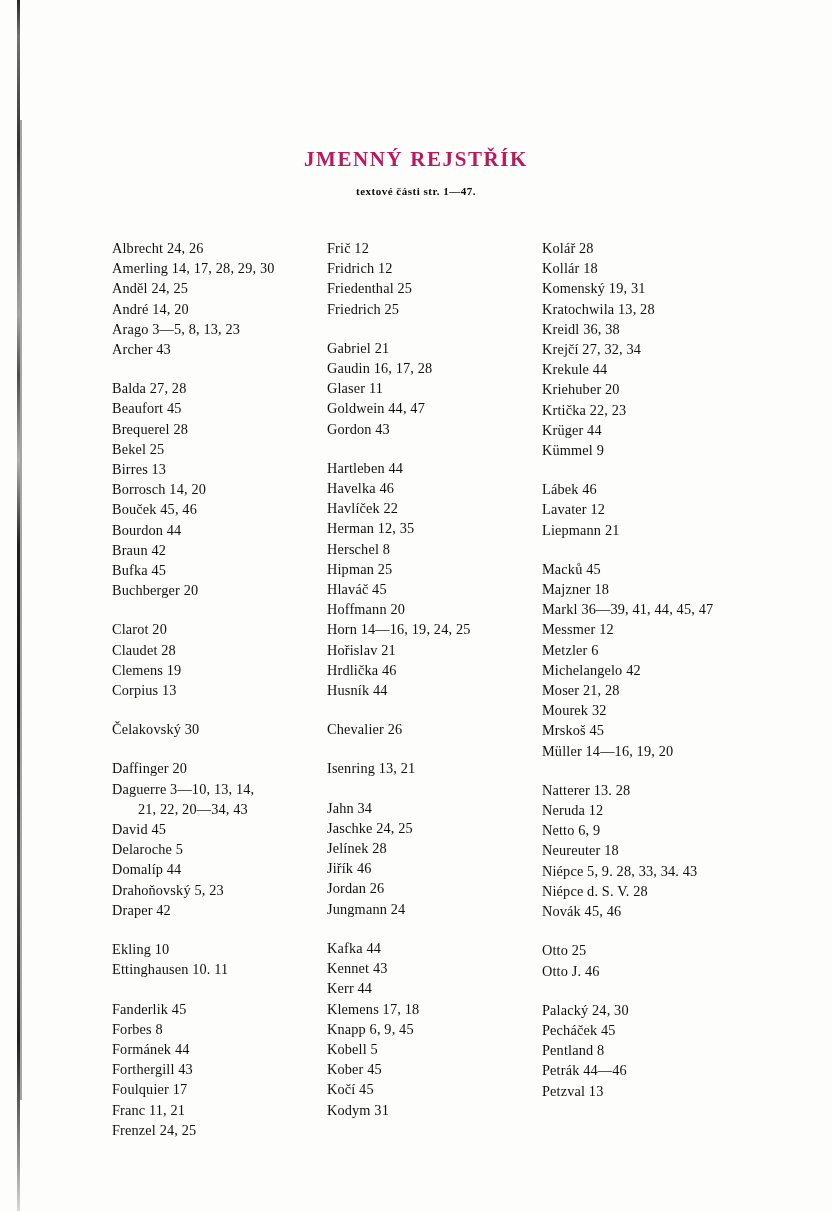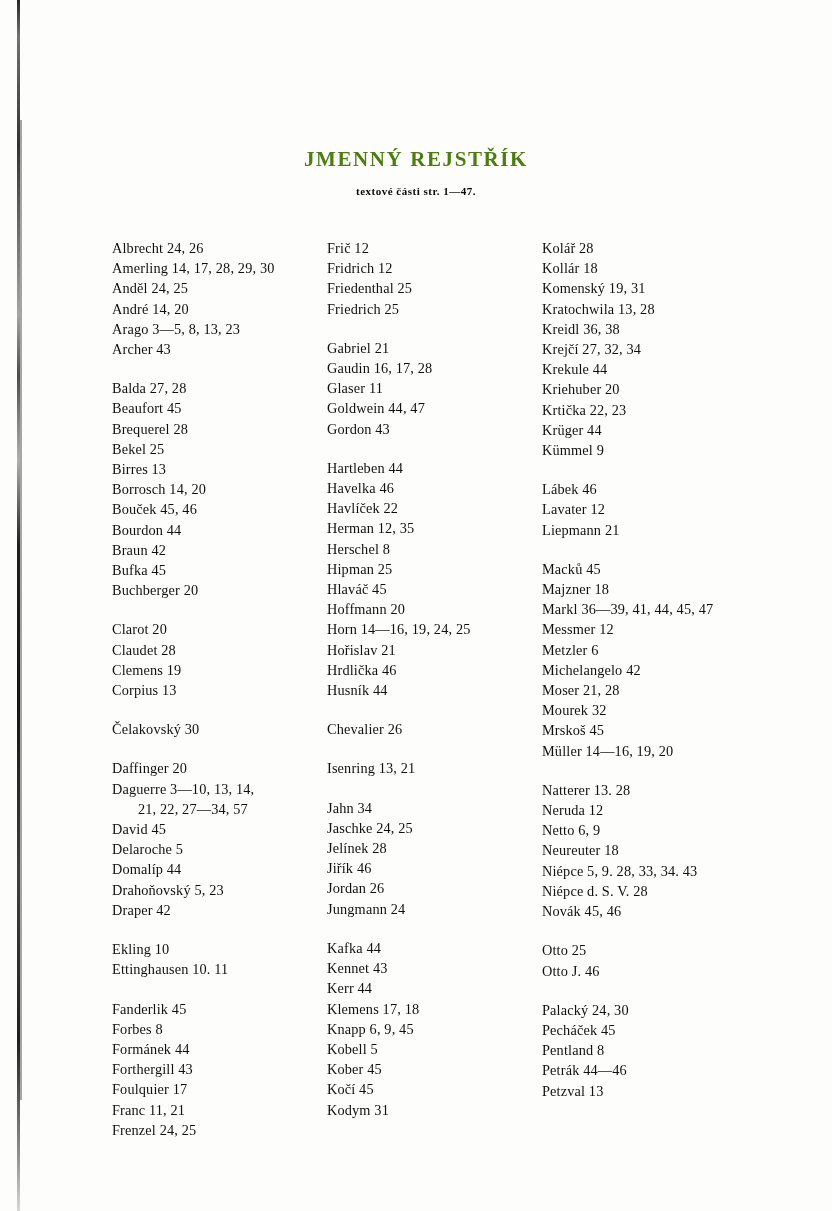--- a/index.html
+++ b/index.html
@@ -67,21 +67,21 @@
     left: 0;
     width: 832px;
     text-align: center;
   }
   .doc-title {
     font-family: "Liberation Serif", "DejaVu Serif", serif;
     font-size: 21px;
     font-weight: bold;
     letter-spacing: 1.6px;
     line-height: 1.1;
-    color: #4d7c0f;
+    color: #be185d;
   }
   .doc-subtitle {
     margin-top: 14px;
     font-family: "Liberation Serif", "DejaVu Serif", serif;
     font-size: 11px;
     font-weight: bold;
     letter-spacing: 0.5px;
     color: #0a0a0a;
   }
 
@@ -157,21 +157,21 @@
           <div class="entry">Claudet 28</div>
           <div class="entry">Clemens 19</div>
           <div class="entry">Corpius 13</div>
         </div>
         <div class="group">
           <div class="entry">Čelakovský 30</div>
         </div>
         <div class="group">
           <div class="entry">Daffinger 20</div>
           <div class="entry">Daguerre 3—10, 13, 14,</div>
-          <div class="entry cont">21, 22, 27—34, 57</div>
+          <div class="entry cont">21, 22, 20—34, 43</div>
           <div class="entry">David 45</div>
           <div class="entry">Delaroche 5</div>
           <div class="entry">Domalíp 44</div>
           <div class="entry">Drahoňovský 5, 23</div>
           <div class="entry">Draper 42</div>
         </div>
         <div class="group">
           <div class="entry">Ekling 10</div>
           <div class="entry">Ettinghausen 10. 11</div>
         </div>

